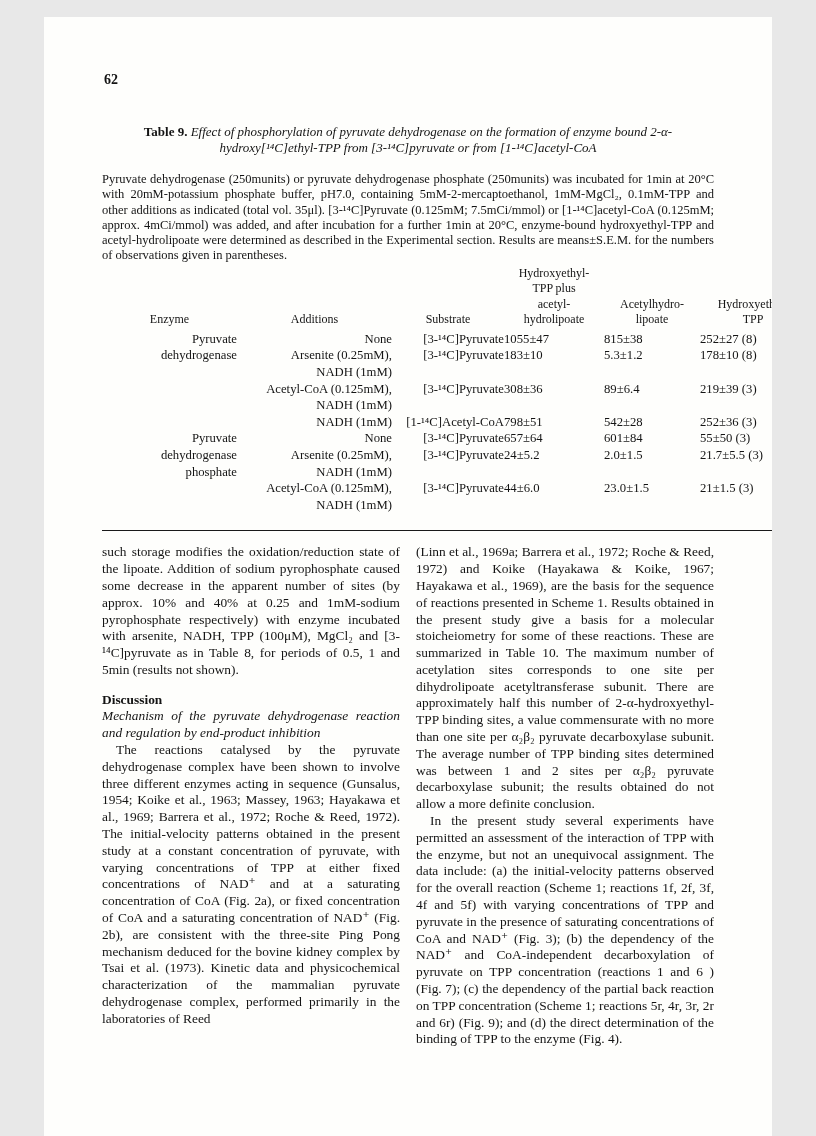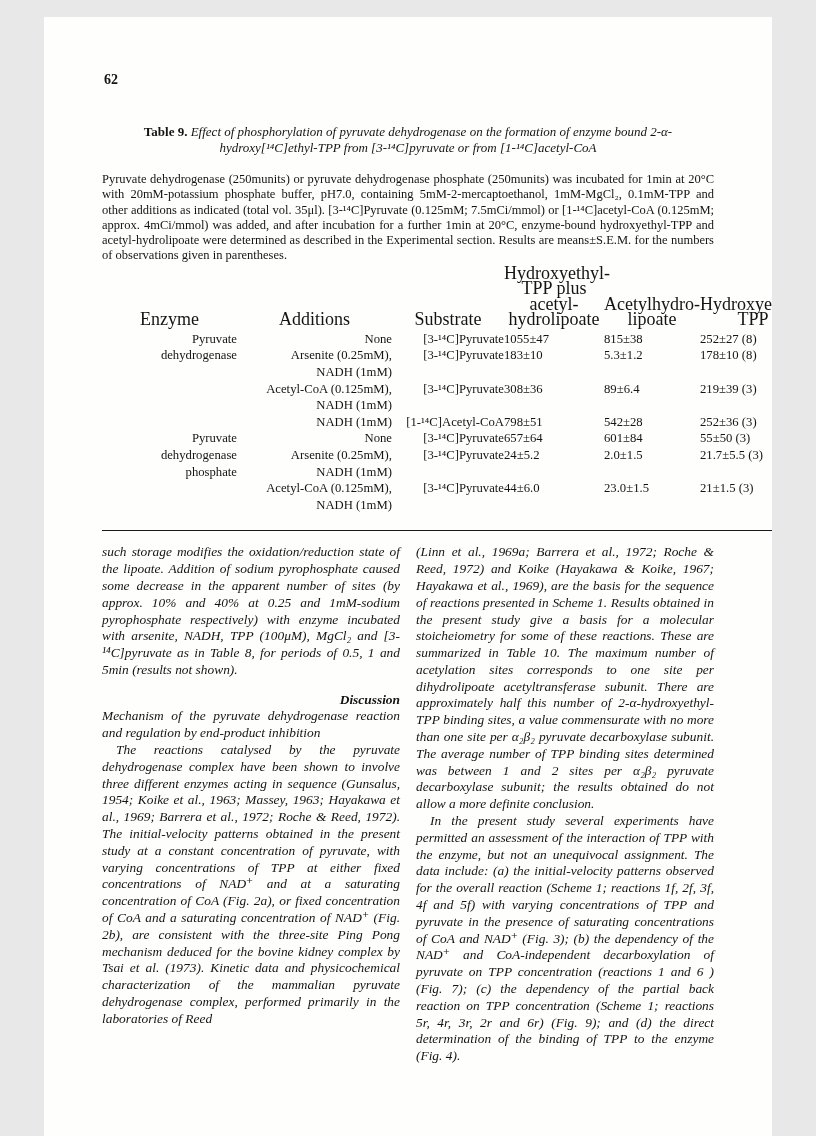--- a/index.html
+++ b/index.html
@@ -28,32 +28,32 @@
   .spanner{margin-top:10px;margin-left:402px;width:298px;text-align:center;font-size:12.6px;line-height:14.5px;}
   .brace{display:block;margin-top:2px;}
   
   table.t9{border-collapse:collapse;table-layout:fixed;width:704px;margin-top:2px;}
   table.t9 col.c0{width:135px}
   table.t9 col.c1{width:155px}
   table.t9 col.c2{width:112px}
   table.t9 col.c3{width:100px}
   table.t9 col.c4{width:96px}
   table.t9 col.c5{width:106px}
-  table.t9 th{font-weight:normal;font-size:18px;line-height:15.5px;vertical-align:bottom;padding:0 0 3px 0;text-align:center;white-space:pre-line;}
+  table.t9 th{font-weight:normal;font-size:12px;line-height:15.5px;vertical-align:bottom;padding:0 0 3px 0;text-align:center;white-space:pre-line;}
   table.t9 td{font-size:12.7px;line-height:16.6px;padding:0;vertical-align:top;white-space:nowrap;}
   td.l{text-align:right}
   td.r{padding-right:2px;}
   td.ind{padding-left:13px;}
   .rule{margin-top:17px;border-top:1.2px solid #1a1a1a;width:704px;}
   
   .cols{display:flex;gap:16px;margin-top:13px;}
   .col{width:344px;font-size:13.4px;line-height:16.8px;text-align:justify;}
-  .col p{margin:0;font-style:italic;}
+  .col p{margin:0;}
   .col p.indent{text-indent:14px;}
-  .dhead{font-weight:bold;margin:14px 0 10px 0;text-align:right;}
+  .dhead{font-weight:bold;margin:14px 0 10px 0;text-align:left;}
   .dsub{font-style:italic;margin:0 0 10px 0;text-align:justify;}
   .gap1{height:13px;}
   .year{width:704px;text-align:right;font-weight:bold;font-size:15px;margin-top:11px;}
 </style>
 </head>
 <body>
 
 <div class="page">
 
   <div class="head">

